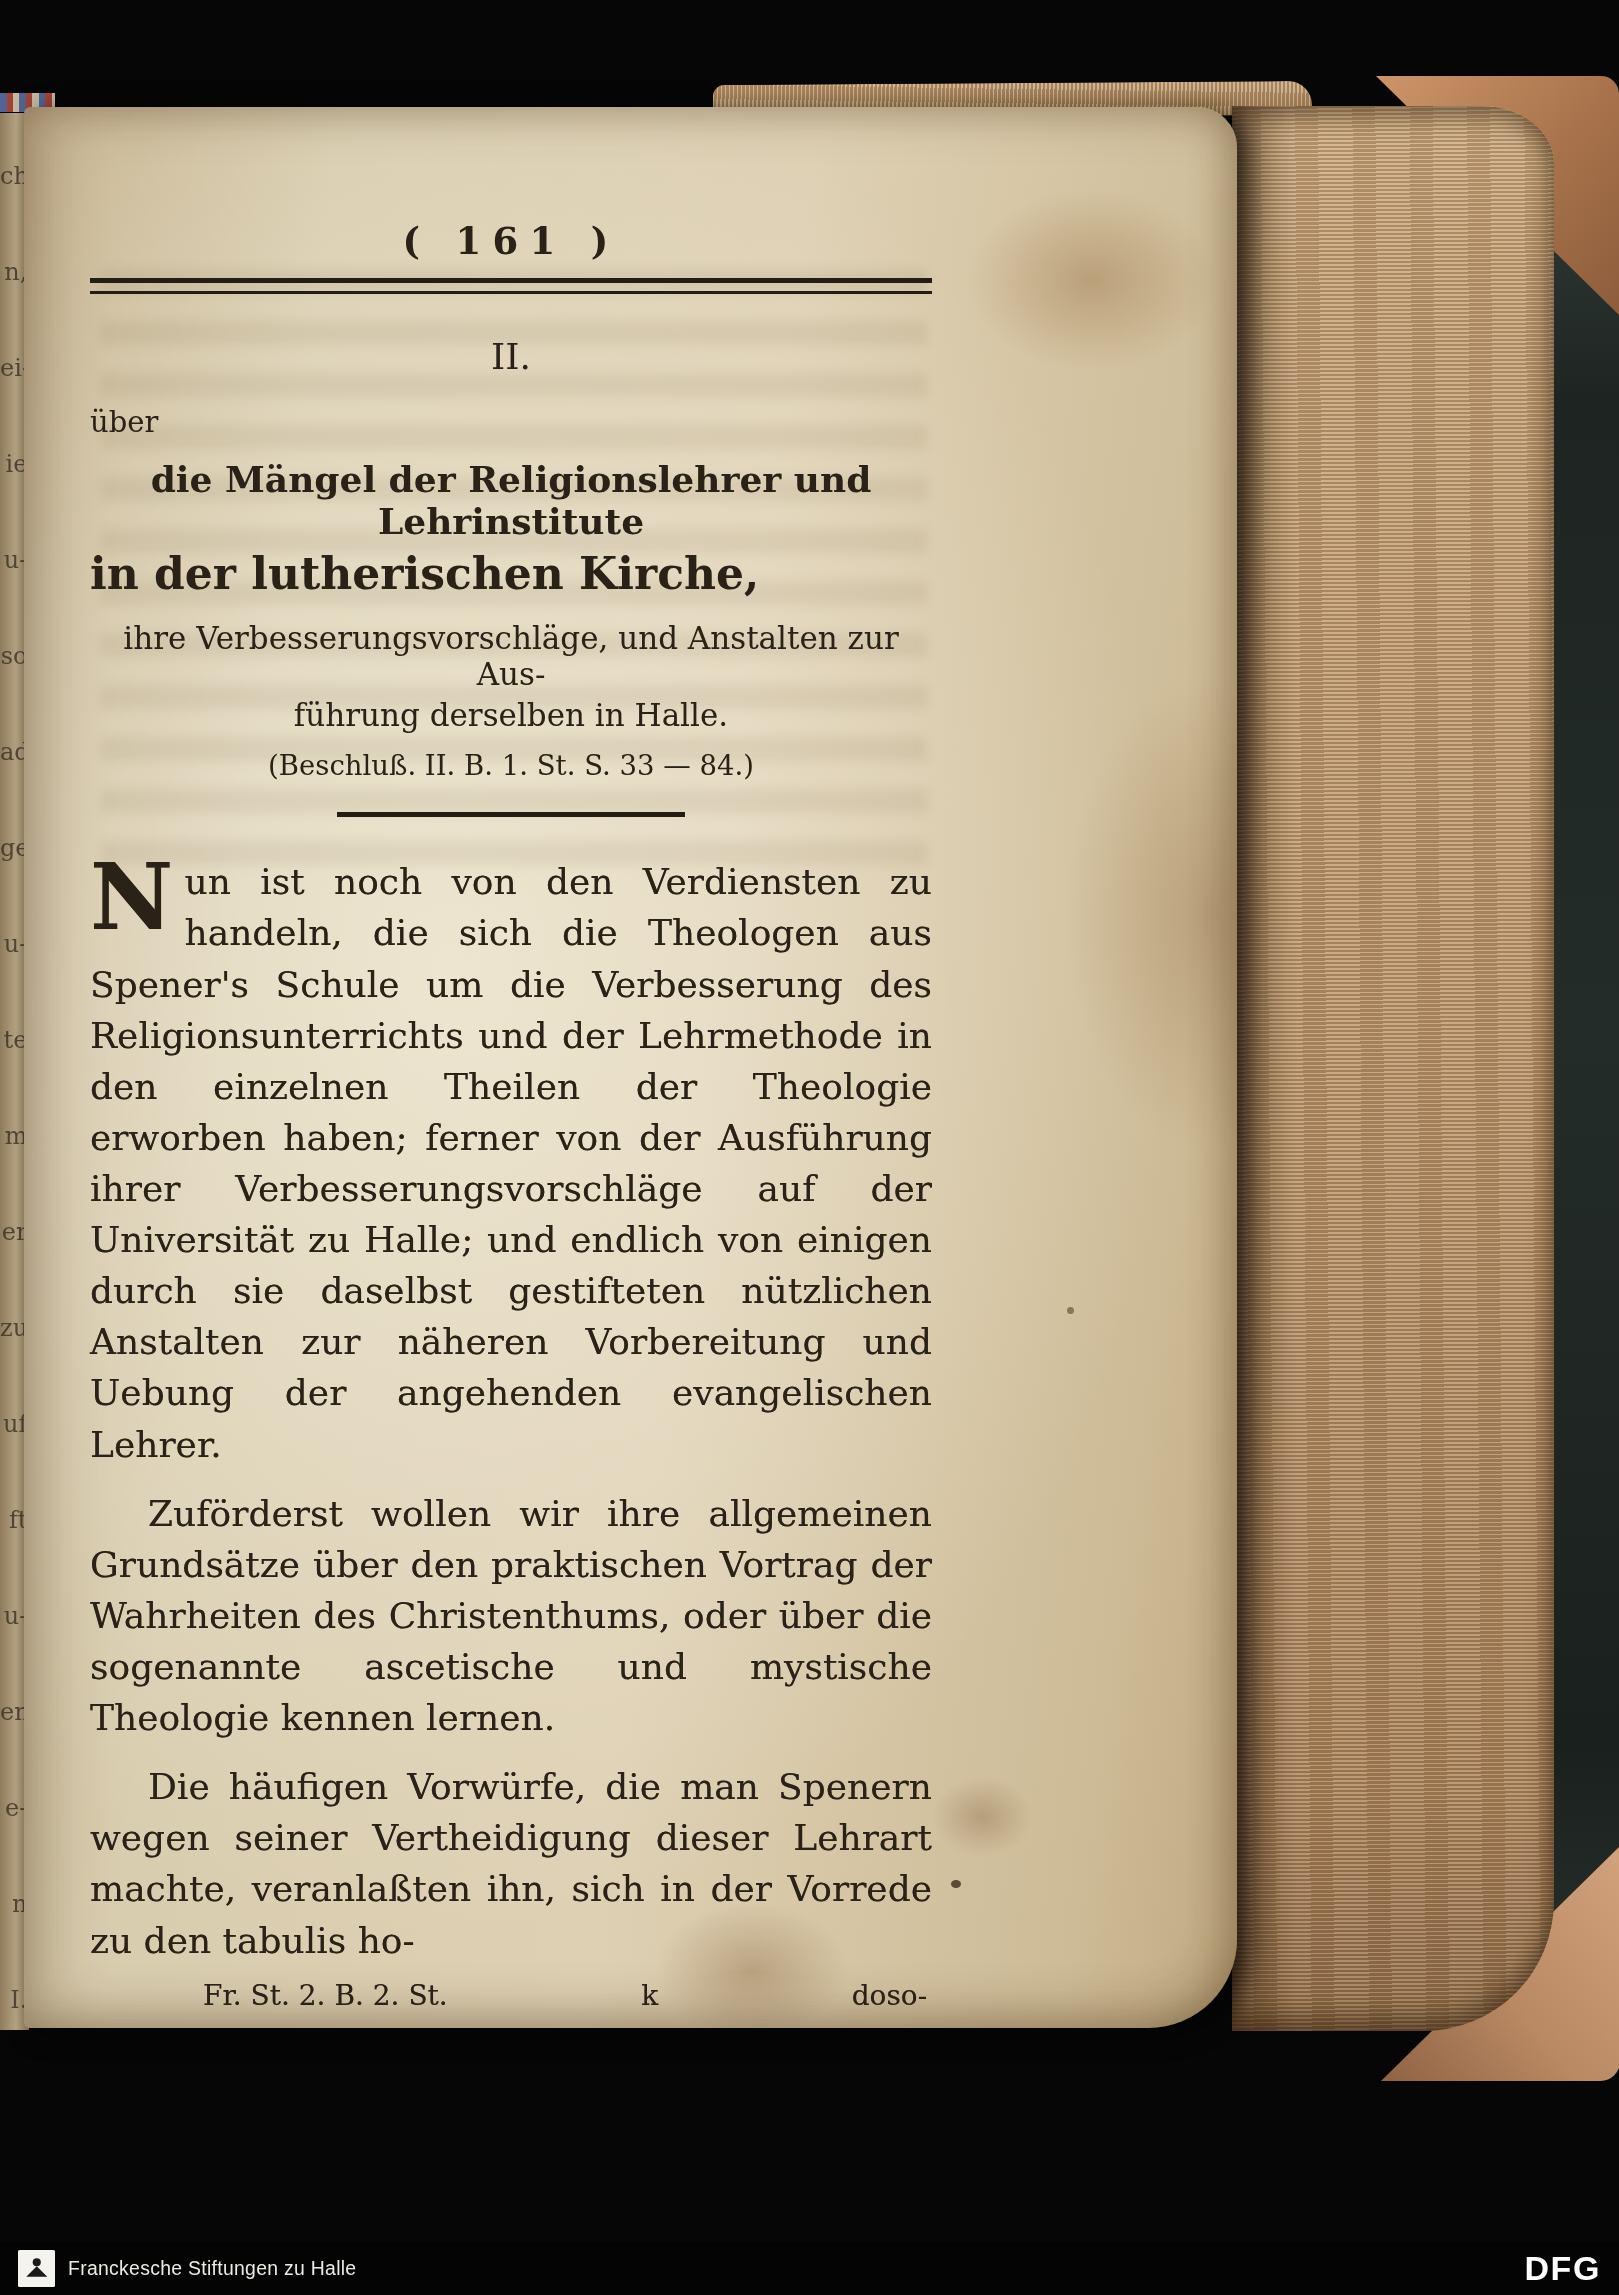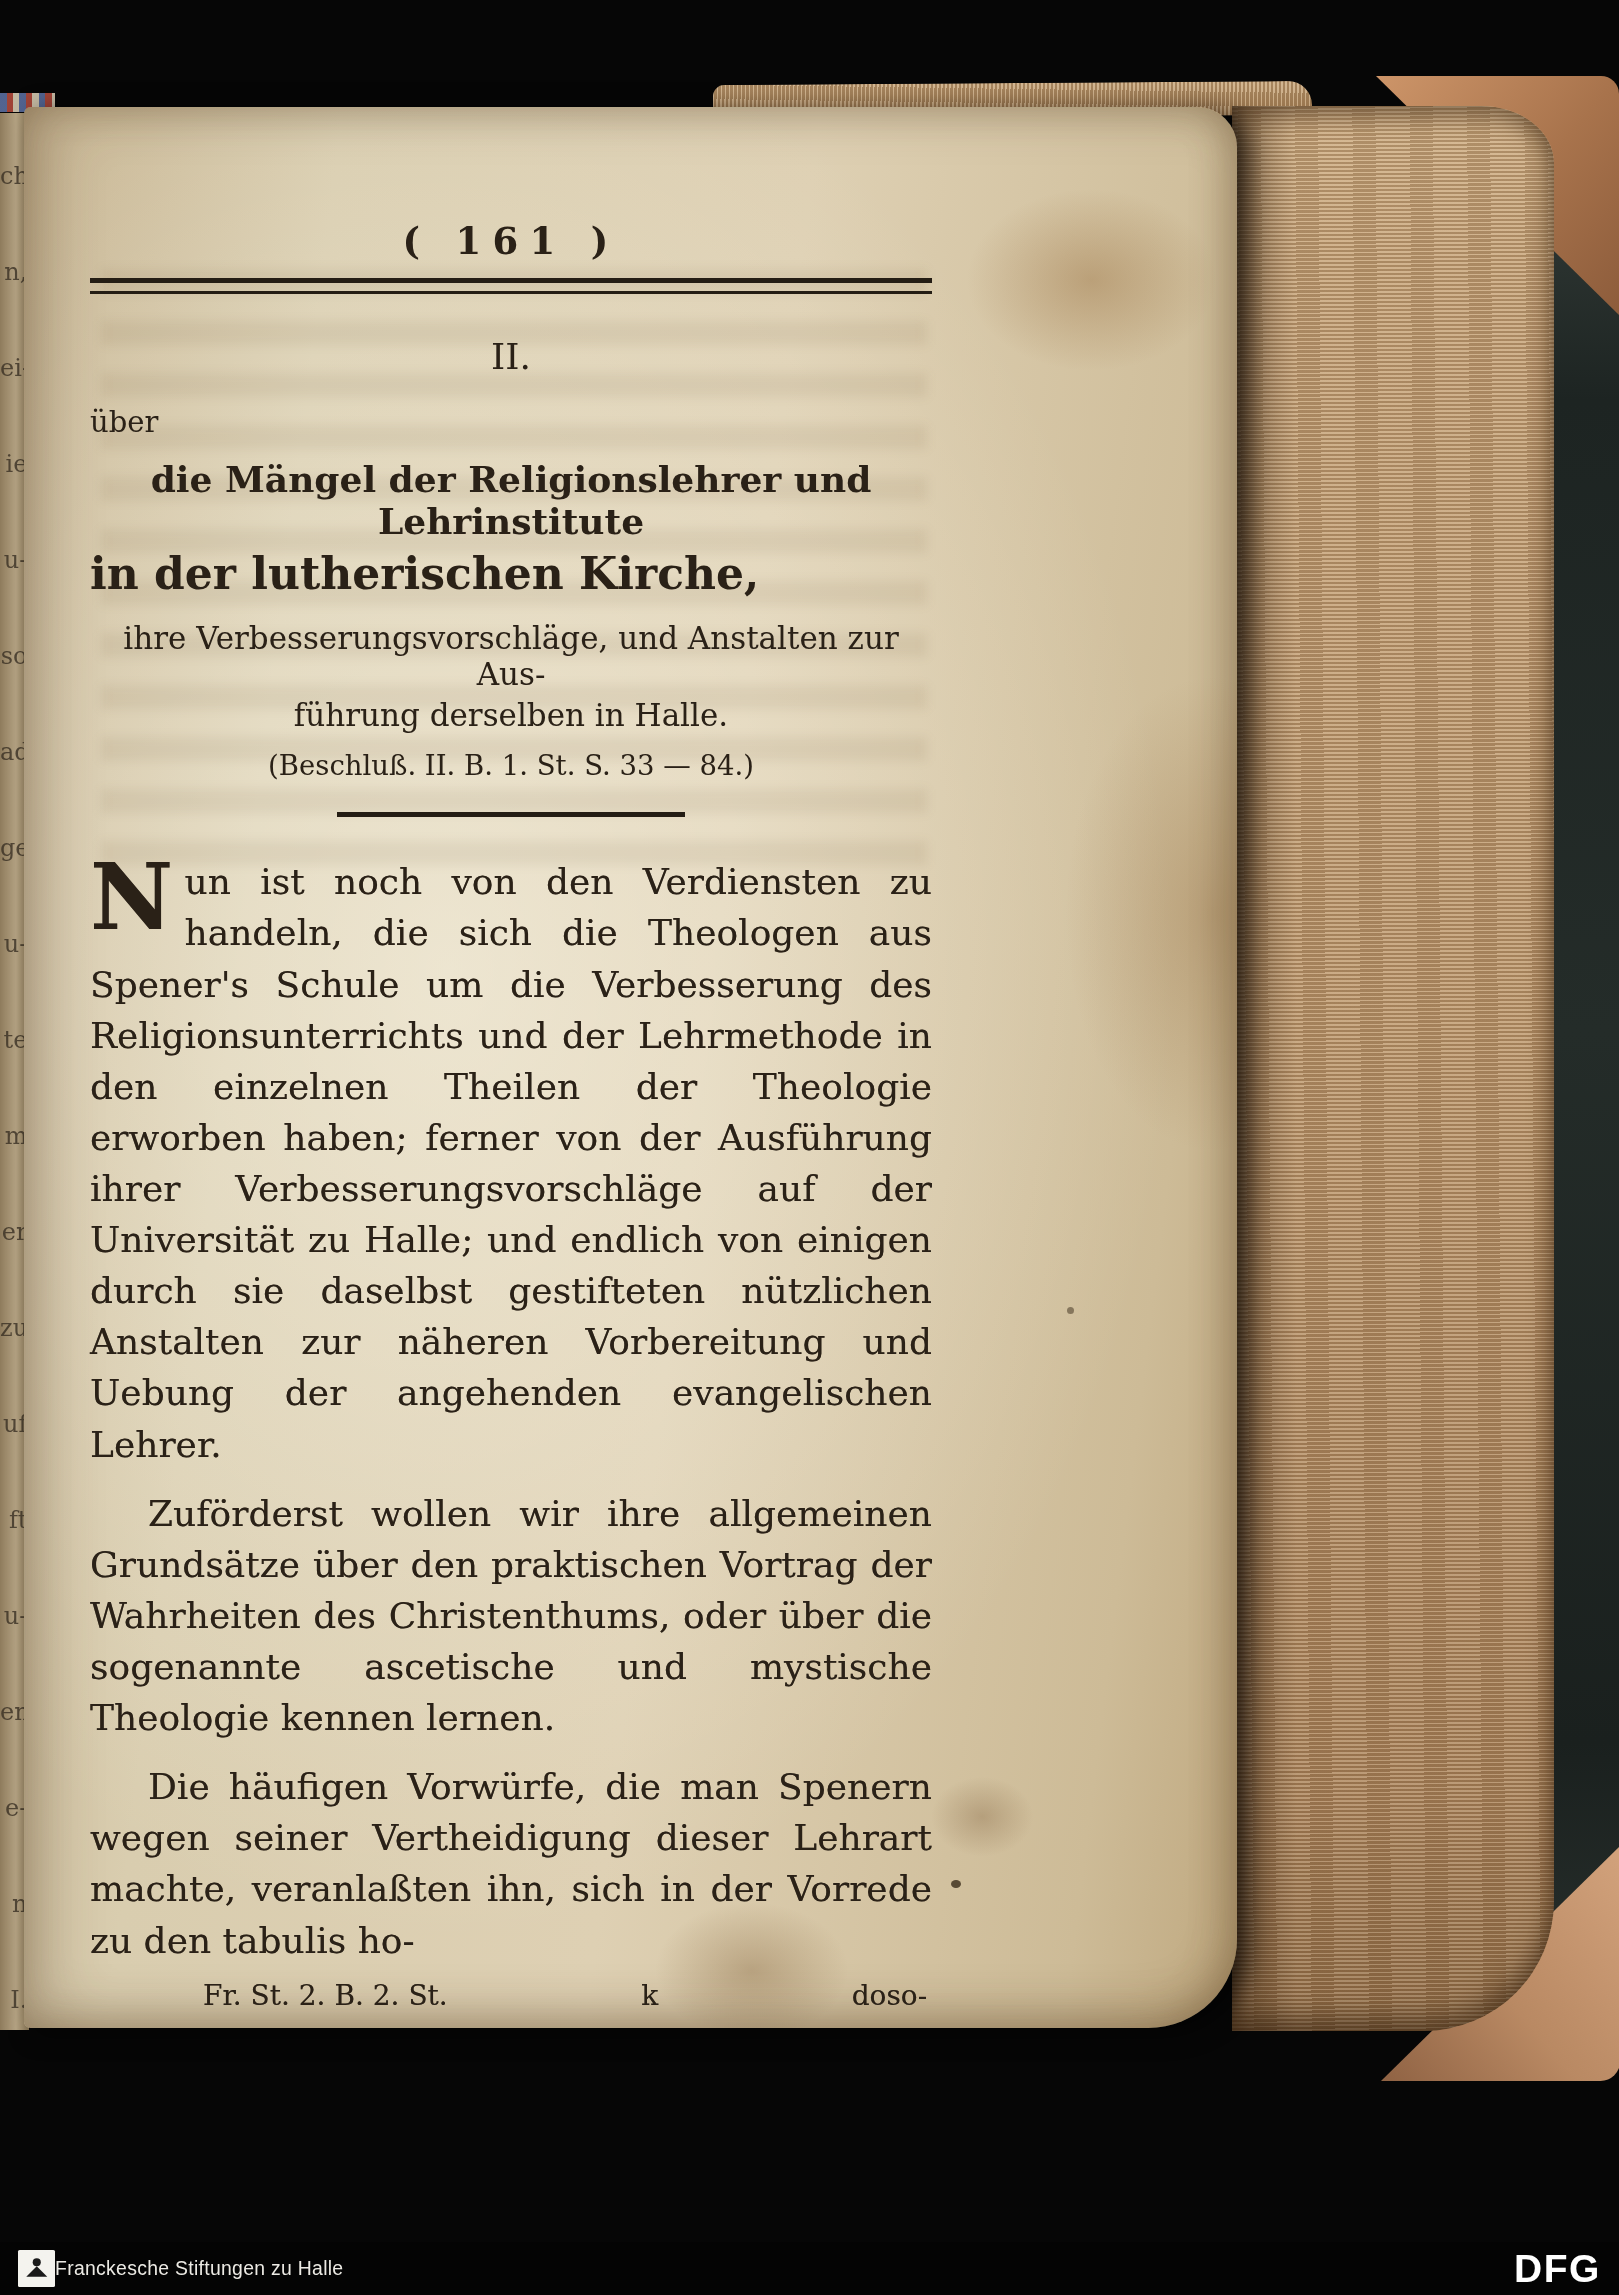--- a/index.html
+++ b/index.html
@@ -135,27 +135,27 @@
   .sig-mark{flex:1;text-align:center;}
   .catchword{margin-right:4.9px;}
 
   
   .viewer-footer{
     position:absolute;left:0;bottom:0;width:1619px;height:53px;background:#040404;
     display:flex;align-items:center;justify-content:space-between;
     padding:0 18px;box-sizing:border-box;
     font-family:"Liberation Sans", sans-serif;
   }
-  .vf-left{display:flex;align-items:center;}
+  .vf-left{display:flex;align-items:center;gap:13px;}
   .vf-logo{
     width:37px;height:37px;background:#f4f3ee;border-radius:1.6px;
     display:flex;align-items:center;justify-content:center;flex:0 0 auto;
   }
   .vf-institution{color:#eceae4;font-size:19.4px;letter-spacing:0.3px;}
-  .vf-dfg{color:#ffffff;font-weight:bold;font-size:39px;letter-spacing:1.6px;}
+  .vf-dfg{color:#ffffff;font-weight:bold;font-size:34px;letter-spacing:1.6px;}
 </style>
 </head>
 <body>
 
 <div class="book">
 
   <div class="cover"></div>
   <div class="leather-top"></div>
   <div class="leather-bottom"></div>
   <div class="top-edge"></div>

